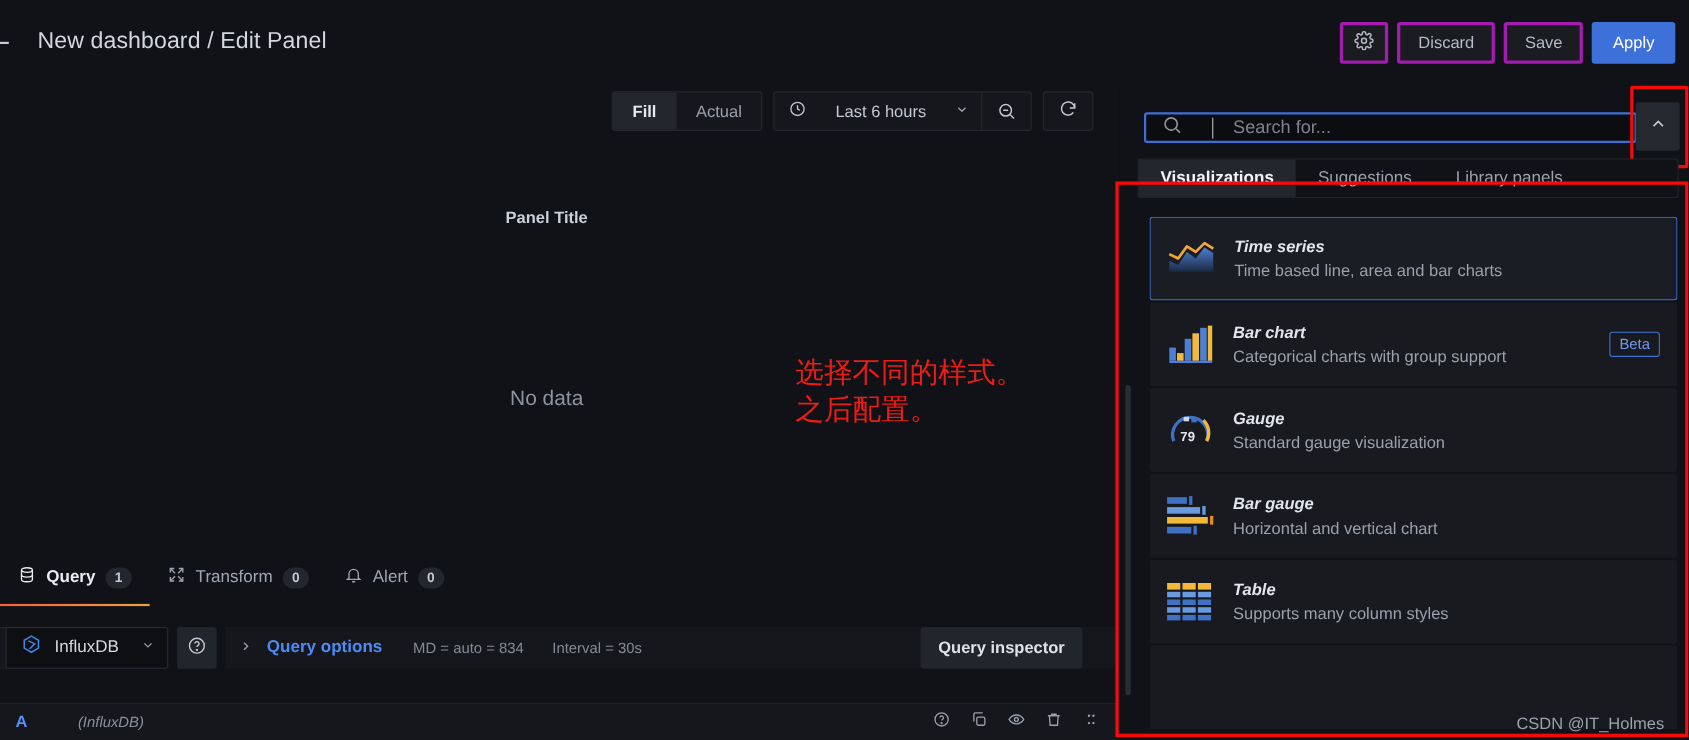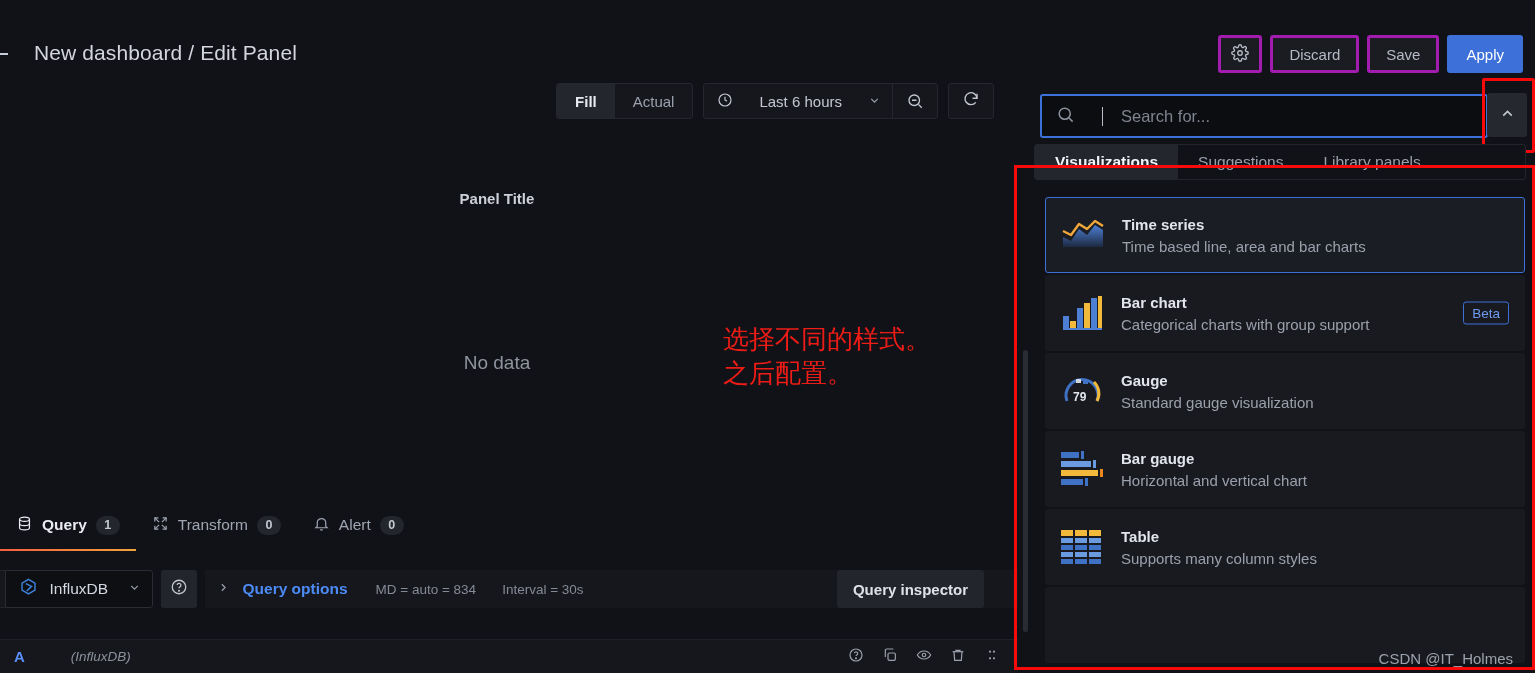--- a/index.html
+++ b/index.html
@@ -6,21 +6,21 @@
   html, body {
     width: 1535px; height: 673px;
     background: #111217;
     font-family: "Liberation Sans", sans-serif;
     overflow: hidden;
   }
   body { position: relative; }
 
   
   .topbar {
-    position: absolute; left: 0; top: 15px; width: 1535px; height: 78px;
+    position: absolute; left: 0; top: 0; width: 1535px; height: 78px;
     background: #111217;
     display: flex; align-items: center;
   }
   .back-arrow {
     position: absolute; left: 0; top: 31px; width: 18px; height: 16px;
     color: #ccccdc; font-size: 15px; line-height: 16px;
   }
   .back-arrow .bar { display:block; width:14px; height:2px; background:#c7ccd9; margin-top:7px; margin-left:-6px;}
   .dash-title {
     position: absolute; left: 34px; top: 26px;
@@ -183,21 +183,21 @@
   
   .vizpicker {
     position: absolute; left: 1018px; top: 78px; width: 517px; height: 595px;
     background: #111217;
   }
   .viz-search-row {
     position: absolute; left: 22px; top: 10px; width: 495px; height: 56px;
     display: flex; align-items: center; gap: 0;
   }
   .viz-search {
-    width: 448px; height: 44px; background: #0c0d11;
+    width: 448px; height: 28px; background: #0c0d11;
     border: 2px solid #3d71d9; border-radius: 3px;
     display: flex; align-items: center; gap: 27px; padding: 0 14px;
   }
   .viz-search .ph { color: #7e848f; font-size: 16.5px; }
   .viz-search .caret-bar {
     width: 1px; height: 19px; background: #b9bec9; margin-right: -9px;
   }
   .collapse-wrap {
     position: absolute; left: 1482px; top: 78px; width: 53px; height: 75px;
     border: 3px solid #f60a0a; border-radius: 2px;
@@ -232,21 +232,21 @@
     overflow: hidden;
   }
   .viz-item {
     height: 76px; background: #181a1f; border-radius: 3px; margin-bottom: 2px;
     display: flex; align-items: center; padding: 0 14px; gap: 16px;
     cursor: pointer; position: relative;
   }
   .viz-item.selected { border: 1px solid #3d71d9; background: #1a1d24; }
   .viz-icon { width: 46px; height: 46px; flex: none; display:flex; align-items:center; justify-content:center; }
   .viz-text { display: flex; flex-direction: column; gap: 5px; }
-  .viz-name { font-size: 15px; font-weight: 700; color: #e2e5eb; }
+  .viz-name { font-size: 15px; font-weight: 700; color: #e2e5eb; font-style: italic; }
   .viz-desc { font-size: 15px; color: #9aa0ac; }
   .beta {
     position: absolute; right: 16px; top: 50%; transform: translateY(-50%);
     border: 1px solid #3d71d9; color: #6e9bf0; border-radius: 3px;
     font-size: 13.5px; padding: 3px 8px;
   }
   .watermark {
     position: absolute; right: 22px; bottom: 6px;
     color: #9ba1ad; font-size: 15px; z-index: 30;
   }

